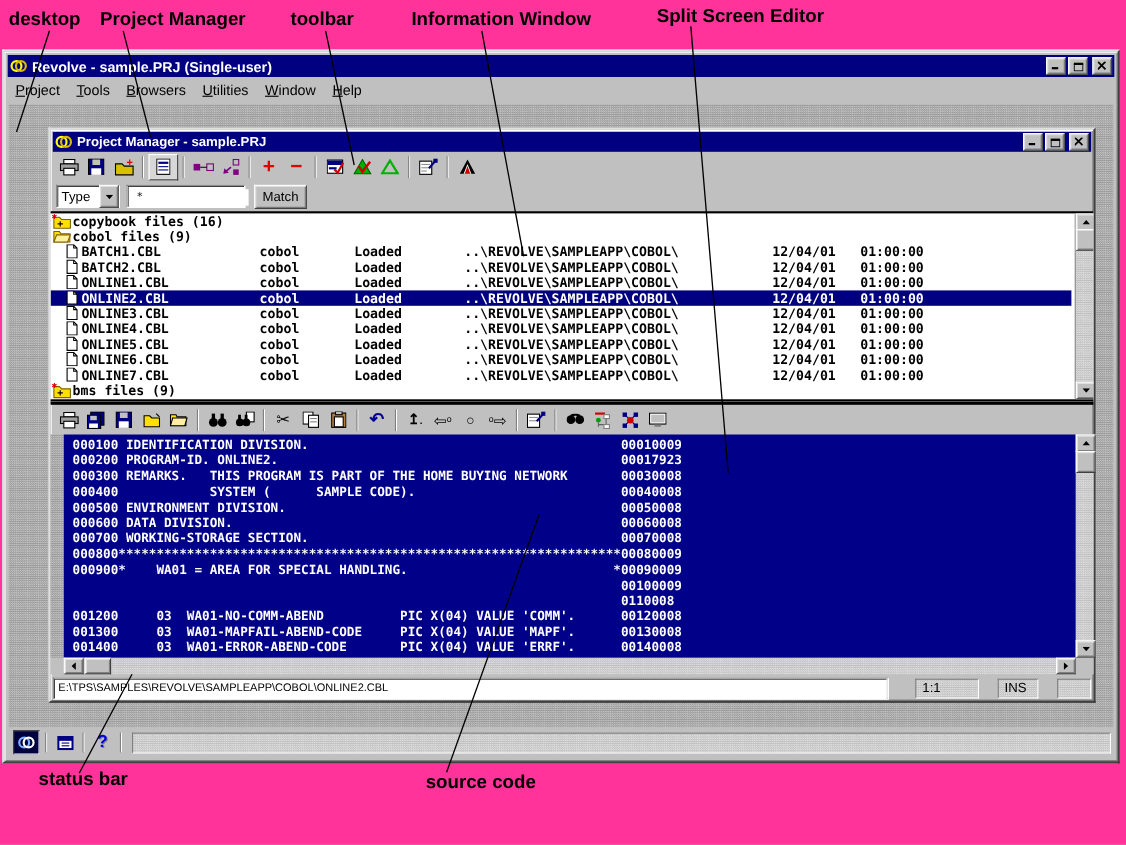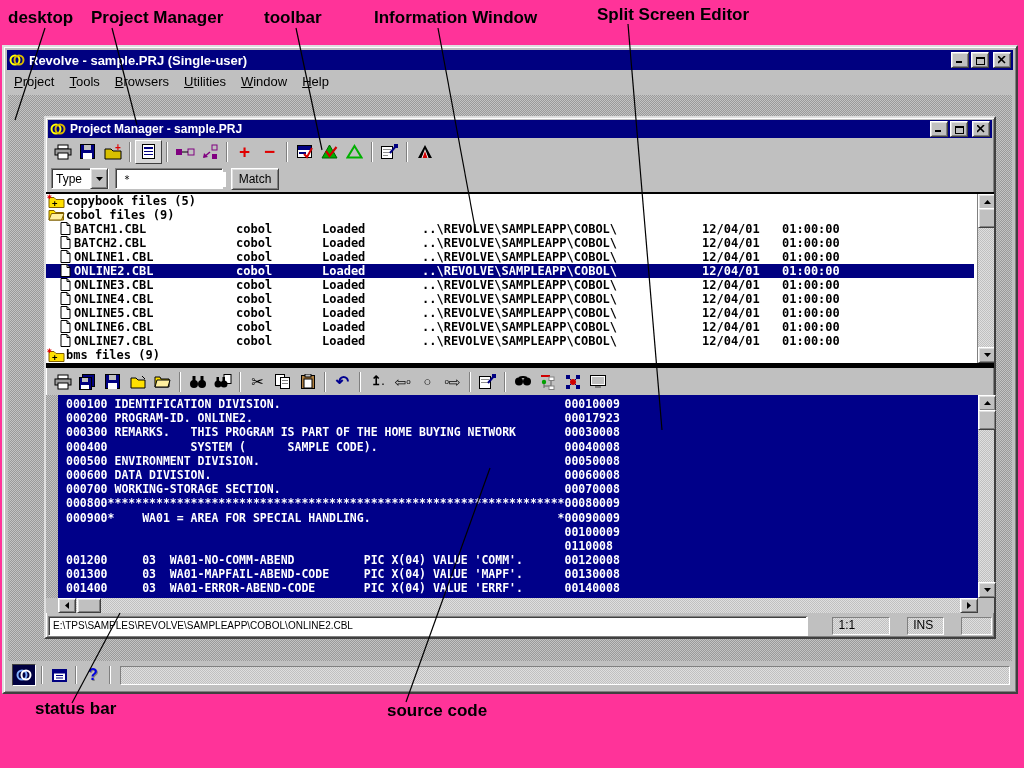--- a/index.html
+++ b/index.html
@@ -295,21 +295,21 @@
       </div>
 
       <div id="filelist">
         <div id="listrows">
             <div class="lrow">
               <span class="c-gicon"><svg width="17" height="14" style="overflow:visible">
                   <path d="M1 3.5 h5 l2 2 h8 v8 h-15 z" fill="#ffe000" stroke="#806000"></path>
                   <text x="4" y="12" font-size="9" font-weight="bold" fill="#000">+</text>
                   <text x="-1" y="5" font-size="8" fill="#e00000">✱</text>
                 </svg></span>
-              <span class="c-glabel">copybook files (5)</span>
+              <span class="c-glabel">copybook files (16)</span>
             </div>
             <div class="lrow">
               <span class="c-gicon"><svg width="17" height="13">
                   <path d="M1 2.5 h5 l1.5 2 h8 v7.5 h-14.5 z" fill="#ffe000" stroke="#806000"></path>
                   <path d="M3.5 5.5 h12.5 l-2.5 6.5 h-12.5 z" fill="#fff0a0" stroke="#806000"></path>
                 </svg></span>
               <span class="c-glabel">cobol files (9)</span>
             </div>
             <div class="lrow">
               <span class="c-ficon"><svg width="11" height="13">

